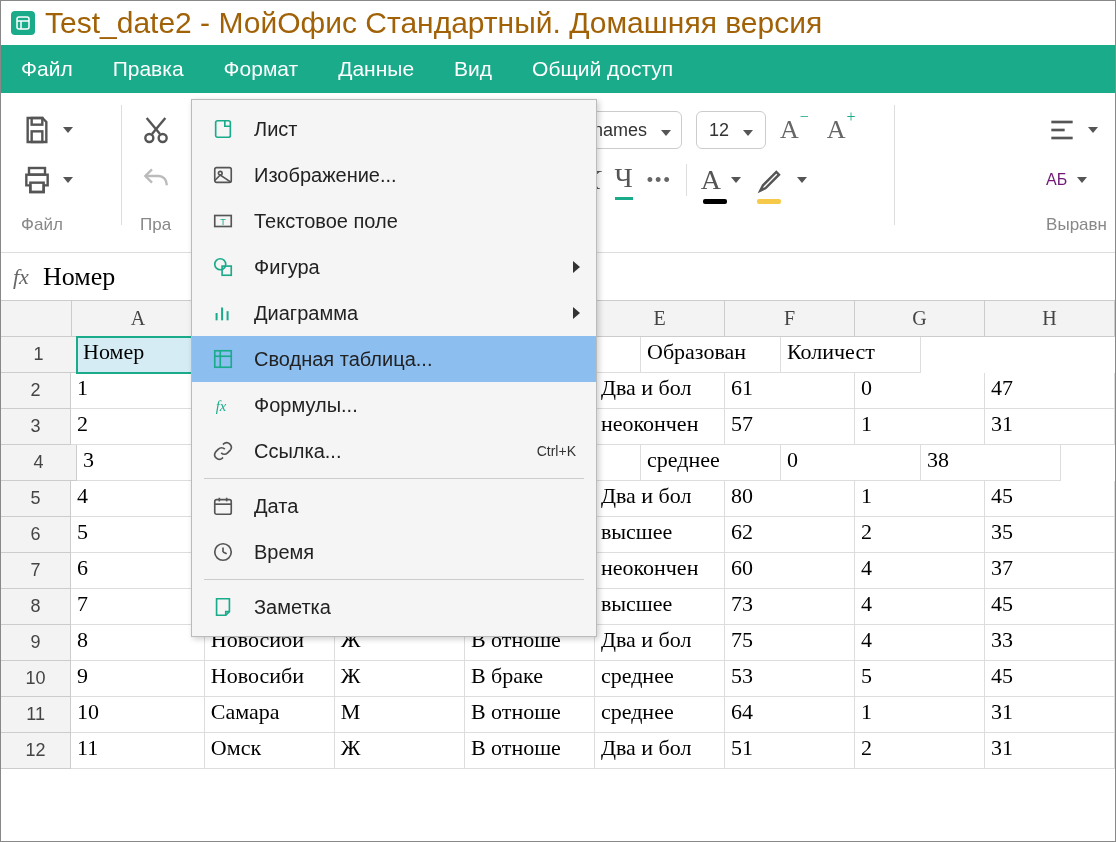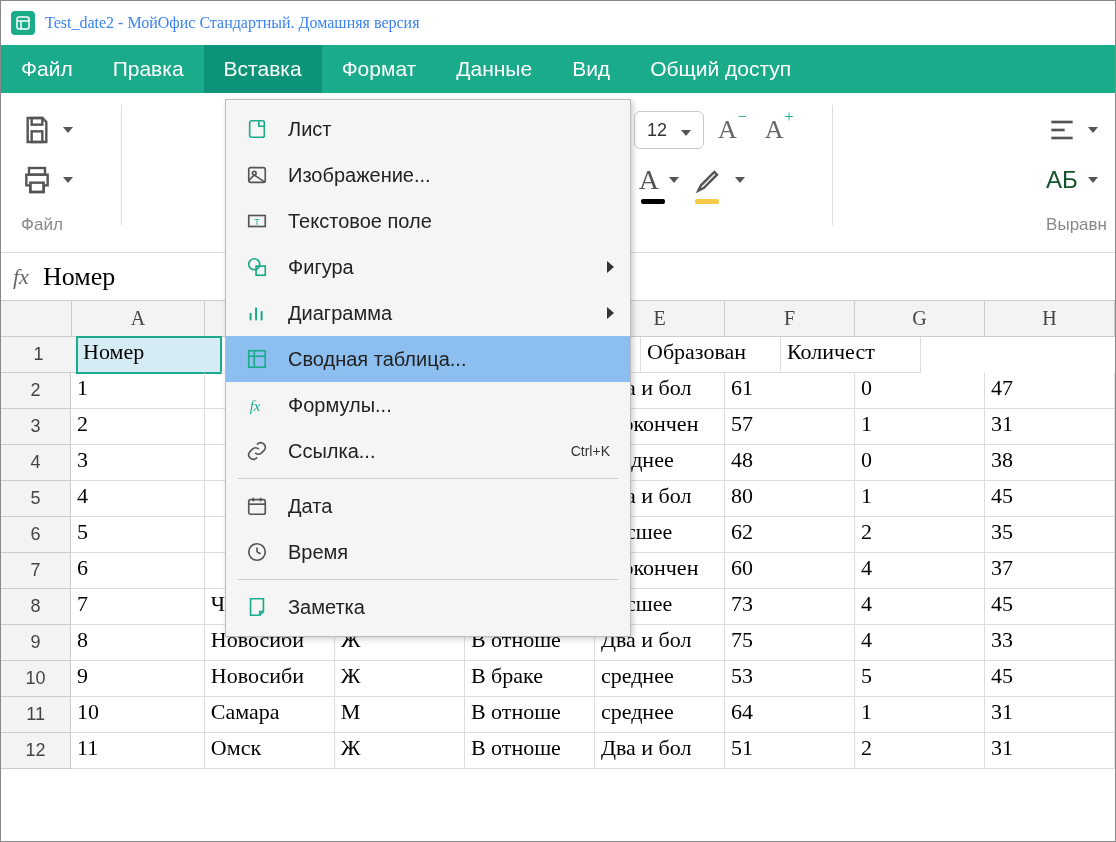--- a/index.html
+++ b/index.html
@@ -1,20 +1,20 @@
 <!DOCTYPE html>
 <html><head>
 <meta charset="utf-8">
 <style>
 * { box-sizing: border-box; margin: 0; padding: 0; }
 body { font-family: "Segoe UI", Arial, sans-serif; background: #fff; width: 1116px; height: 842px; overflow: hidden; border: 1px solid #888; position: relative; }
 .titlebar { display: flex; align-items: center; height: 44px; padding: 0 10px; background: #fff; }
 .app-icon { width: 24px; height: 24px; background: #1aab8b; border-radius: 4px; display: flex; align-items: center; justify-content: center; margin-right: 10px; }
 .app-icon svg { width: 16px; height: 16px; }
-.title-text { font-size: 16px; color: #3b82f6; font-family: Liberation Serif, serif; }
+.title-text { font-size: 30px; color: #a16207; }
 .menubar { display: flex; background: #1aab8b; height: 48px; align-items: stretch; }
 .menu-item { color: #fff; font-size: 21px; padding: 0 20px; display: flex; align-items: center; cursor: pointer; }
 .menu-item.active { background: #0d9478; }
 .toolbar { display: flex; align-items: flex-start; height: 160px; padding: 12px 0 0 20px; background: #fff; border-bottom: 1px solid #ddd; }
 .tb-group { display: flex; flex-direction: column; align-items: flex-start; margin-right: 30px; position: relative; }
 .tb-row { display: flex; align-items: center; gap: 14px; height: 50px; }
 .tb-btn { display: flex; align-items: center; gap: 6px; color: #555; cursor: pointer; height: 40px; }
 .tb-btn svg { width: 32px; height: 32px; }
 .chev-down::after { content: ""; display: inline-block; width: 0; height: 0; border-left: 5px solid transparent; border-right: 5px solid transparent; border-top: 6px solid #555; margin-left: 4px; }
 .tb-label { font-size: 17px; color: #888; margin-top: 10px; }
@@ -25,21 +25,21 @@
 .fx-icon { font-style: italic; font-size: 22px; color: #666; margin-right: 14px; font-family: Georgia, serif; }
 .formula-text { font-size: 26px; font-family: Georgia, 'Times New Roman', serif; }
 .grid { display: flex; flex-direction: column; }
 .col-headers { display: flex; height: 36px; }
 .corner { width: 76px; background: #f3f3f3; border-right: 1px solid #ccc; border-bottom: 1px solid #ccc; }
 .col-h { background: #f3f3f3; border-right: 1px solid #ccc; border-bottom: 1px solid #ccc; display: flex; align-items: center; justify-content: center; font-size: 20px; font-family: Georgia, serif; color: #444; }
 .row { display: flex; height: 36px; }
 .row-h { width: 76px; background: #f3f3f3; border-right: 1px solid #ccc; border-bottom: 1px solid #ccc; display: flex; align-items: center; justify-content: center; font-size: 18px; color: #444; }
 .cell { border-right: 1px solid #ddd; border-bottom: 1px solid #ddd; padding: 2px 6px; font-size: 22px; font-family: Georgia, 'Times New Roman', serif; overflow: hidden; white-space: nowrap; }
 .cell.selected { background: #d6ecf5; outline: 2px solid #1aab8b; outline-offset: -1px; }
-.dropdown { position: absolute; left: 224px; top: 98px; width: 406px; background: #f5f5f5; border: 1px solid #bbb; box-shadow: 2px 2px 6px rgba(0,0,0,0.2); z-index: 100; padding: 6px 0; }
+.dropdown { position: absolute; left: 190px; top: 98px; width: 406px; background: #f5f5f5; border: 1px solid #bbb; box-shadow: 2px 2px 6px rgba(0,0,0,0.2); z-index: 100; padding: 6px 0; }
 .dd-item { display: flex; align-items: center; height: 46px; padding: 0 18px; font-size: 20px; color: #222; cursor: pointer; position: relative; }
 .dd-item.highlighted { background: #8cbff0; }
 .dd-item .dd-icon { width: 26px; height: 26px; margin-right: 18px; display: flex; align-items: center; justify-content: center; color: #1aab8b; }
 .dd-item .dd-icon svg { width: 22px; height: 22px; }
 .dd-arrow { position: absolute; right: 16px; width: 0; height: 0; border-top: 6px solid transparent; border-bottom: 6px solid transparent; border-left: 7px solid #333; }
 .dd-shortcut { position: absolute; right: 20px; font-size: 14px; color: #333; }
 .dd-sep { height: 1px; background: #ccc; margin: 4px 12px; }
 .col-A { width: 144px; } .col-B { width: 140px; } .col-C { width: 140px; } .col-D { width: 140px; font-family: Liberation Serif, serif; } .col-E { width: 140px; } .col-F { width: 140px; } .col-G { width: 140px; } .col-H { width: 140px; }
 .more-dots { font-size: 18px; letter-spacing: 2px; color: #666; }
 .font-color { position: relative; }
@@ -57,21 +57,20 @@
         <line x1="2" y1="6" x2="14" y2="6"></line>
         <line x1="6" y1="6" x2="6" y2="14"></line>
       </svg>
   </div>
   <div class="title-text">Test_date2 - МойОфис Стандартный. Домашняя версия</div>
 </div>
 
 <div class="menubar" id="menubar">
     <div class="menu-item">Файл</div>
     <div class="menu-item">Правка</div>
-    <div class="menu-item active">Вставка</div>
     <div class="menu-item">Формат</div>
     <div class="menu-item">Данные</div>
     <div class="menu-item">Вид</div>
     <div class="menu-item">Общий доступ</div>
   </div>
 
 <div class="toolbar">
   <div class="tb-group">
     <div class="tb-row">
       <div class="tb-btn chev-down">
@@ -87,20 +86,41 @@
         <svg viewBox="0 0 24 24" fill="none" stroke="#555" stroke-width="1.8">
             <rect x="6" y="3" width="12" height="5"></rect>
             <path d="M4 8h16v8h-3v5H7v-5H4z"></path>
             <rect x="7" y="14" width="10" height="7"></rect>
           </svg>
       </div>
     </div>
     <div class="tb-label">Файл</div>
   </div>
   <div class="divider-v"></div>
+  <div class="tb-group">
+    <div class="tb-row">
+      <div class="tb-btn">
+        <svg viewBox="0 0 24 24" fill="none" stroke="#555" stroke-width="1.8">
+            <circle cx="7" cy="18" r="3"></circle>
+            <circle cx="17" cy="18" r="3"></circle>
+            <line x1="9" y1="15" x2="19" y2="3"></line>
+            <line x1="15" y1="15" x2="5" y2="3"></line>
+          </svg>
+      </div>
+    </div>
+    <div class="tb-row">
+      <div class="tb-btn">
+        <svg viewBox="0 0 24 24" fill="none" stroke="#bbb" stroke-width="1.8">
+            <path d="M9 14L4 9l5-5"></path>
+            <path d="M4 9h10a6 6 0 016 6v1"></path>
+          </svg>
+      </div>
+    </div>
+    <div class="tb-label">Пра</div>
+  </div>
 
   <div class="tb-group" style="margin-left:380px;">
     <div class="tb-row">
       <div class="font-select">
         <span>names</span>
         <span class="chev-down" style="margin-left:10px"></span>
       </div>
       <div class="size-select">
         <span>12</span>
         <span class="chev-down"></span>
@@ -128,21 +148,21 @@
     <div class="tb-row">
       <div class="tb-btn chev-down">
         <svg viewBox="0 0 24 24" fill="none" stroke="#555" stroke-width="2">
             <line x1="4" y1="6" x2="20" y2="6"></line>
             <line x1="4" y1="12" x2="14" y2="12"></line>
             <line x1="4" y1="18" x2="20" y2="18"></line>
           </svg>
       </div>
     </div>
     <div class="tb-row">
-      <div class="tb-btn chev-down" style="font-size:24px;color:#14532d;">АБ</div>
+      <div class="tb-btn chev-down" style="font-size:16px;color:#701a75;">АБ</div>
     </div>
     <div class="tb-label">Выравн</div>
   </div>
 </div>
 
 <div class="formulabar">
   <span class="fx-icon">fx</span>
   <span class="formula-text">Номер</span>
 </div>
 
@@ -189,21 +209,20 @@
       <div class="cell col-G">1</div>
       <div class="cell col-H">31</div>
     </div>
     <div class="row">
       <div class="row-h">4</div>
       <div class="cell col-A">3</div>
       <div class="cell col-B"></div>
       <div class="cell col-C"></div>
       <div class="cell col-D"></div>
       <div class="cell col-E">среднее</div>
-      <div class="cell col-F">48</div>
       <div class="cell col-G">0</div>
       <div class="cell col-H">38</div>
     </div>
     <div class="row">
       <div class="row-h">5</div>
       <div class="cell col-A">4</div>
       <div class="cell col-B"></div>
       <div class="cell col-C"></div>
       <div class="cell col-D">н</div>
       <div class="cell col-E">Два и бол</div>

